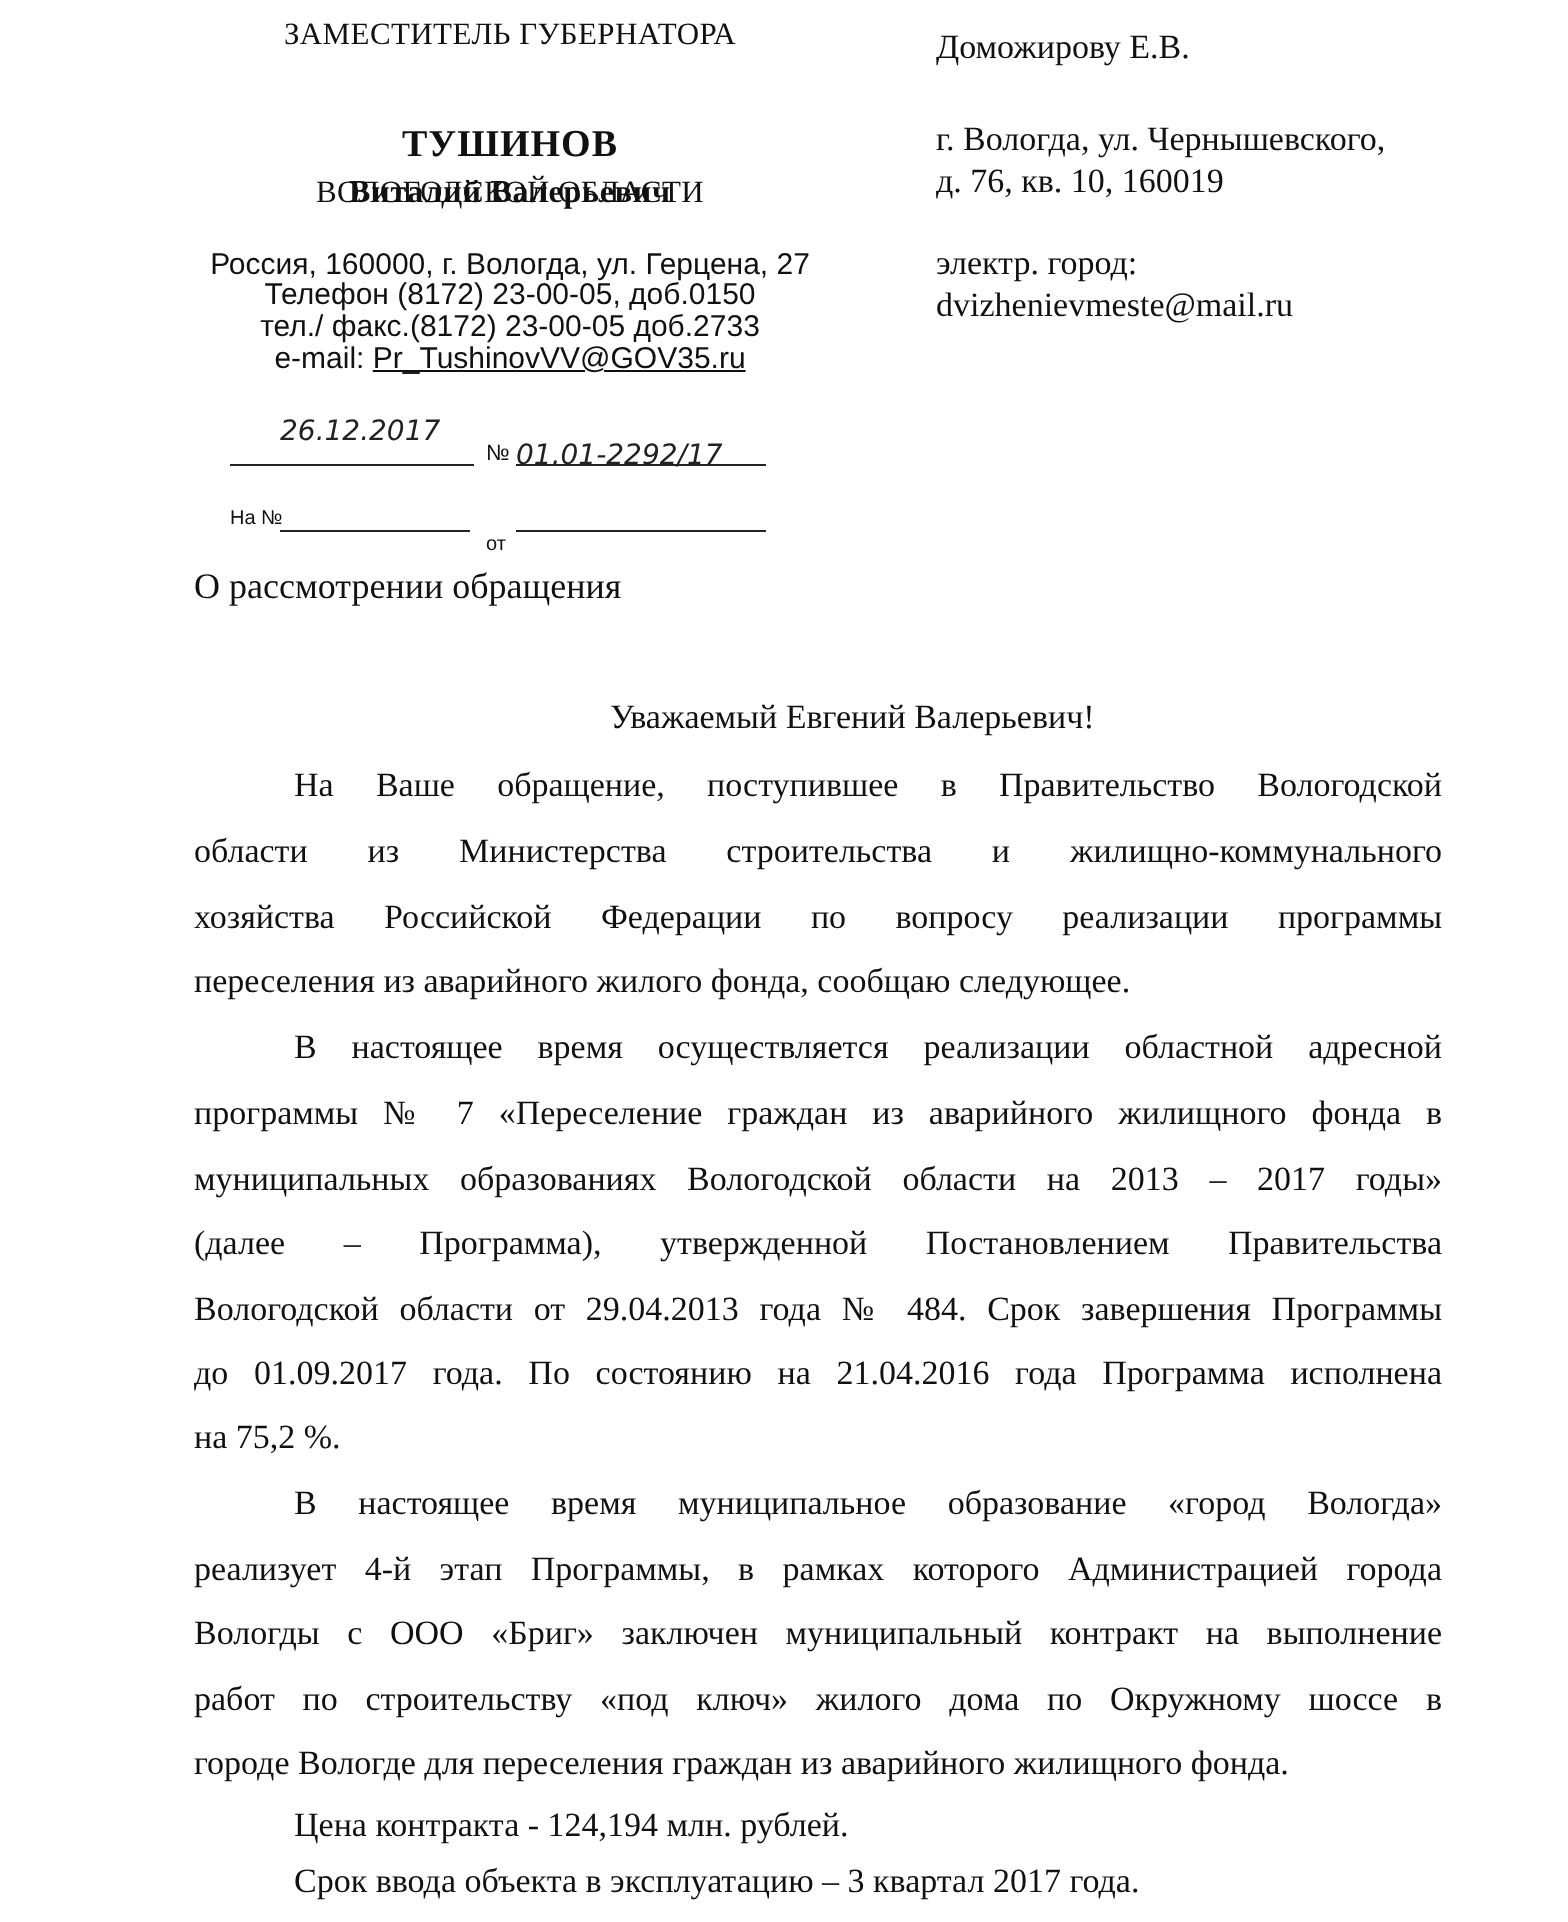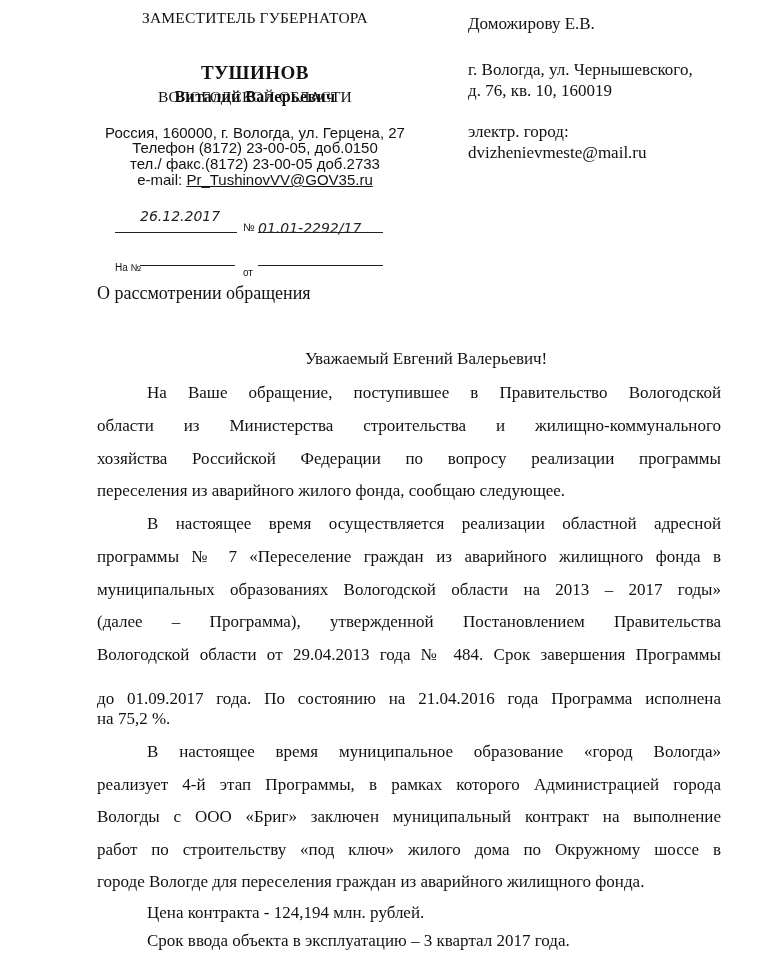--- a/index.html
+++ b/index.html
@@ -37,21 +37,21 @@
   </div>
 </div>
 
 <div>
   <div class="abs hand" style="left:140px; top:208px;">26.12.2017</div>
   <div class="line" style="left:115px; top:232px; width:122px;"></div>
   <div class="abs reg" style="left:243px; top:221px; font-size:11px;">№</div>
   <div class="abs hand" style="left:258px; top:220px;">01.01-2292/17</div>
   <div class="line" style="left:258px; top:232px; width:125px;"></div>
 
-  <div class="abs reg" style="left:115px; top:262px;">На №</div>
+  <div class="abs reg" style="left:115px; top:254px;">На №</div>
   <div class="line" style="left:140px; top:265px; width:95px;"></div>
   <div class="abs reg" style="left:243px; top:267px;">от</div>
   <div class="line" style="left:258px; top:265px; width:125px;"></div>
 </div>
 
 <div>
   <div class="abs recipient" style="top:14px;">Доможирову Е.В.</div>
   <div class="abs recipient" style="top:60px;text-align:right;">г. Вологда, ул. Чернышевского,</div>
   <div class="abs recipient" style="top:81px;">д. 76, кв. 10, 160019</div>
   <div class="abs recipient" style="top:122px;">электр. город:</div>
@@ -67,21 +67,21 @@
   <div class="abs bodytxt justify" style="top:449px;">хозяйства Российской Федерации по вопросу реализации программы</div>
   <div class="abs bodytxt" style="top:481px;">переселения из аварийного жилого фонда, сообщаю следующее.</div>
 </div>
 
 <div>
   <div class="abs bodytxt justify indent" style="top:514px;">В настоящее время осуществляется реализации областной адресной</div>
   <div class="abs bodytxt justify" style="top:547px;">программы № 7 «Переселение граждан из аварийного жилищного фонда в</div>
   <div class="abs bodytxt justify" style="top:580px;">муниципальных образованиях Вологодской области на 2013 – 2017 годы»</div>
   <div class="abs bodytxt justify" style="top:612px;">(далее – Программа), утвержденной Постановлением Правительства</div>
   <div class="abs bodytxt justify" style="top:645px;">Вологодской области от 29.04.2013 года № 484. Срок завершения Программы</div>
-  <div class="abs bodytxt justify" style="top:677px;margin-top:12px;">до 01.09.2017 года. По состоянию на 21.04.2016 года Программа исполнена</div>
+  <div class="abs bodytxt justify" style="top:677px;">до 01.09.2017 года. По состоянию на 21.04.2016 года Программа исполнена</div>
   <div class="abs bodytxt" style="top:709px;">на 75,2 %.</div>
 </div>
 
 <div>
   <div class="abs bodytxt justify indent" style="top:742px;">В настоящее время муниципальное образование «город Вологда»</div>
   <div class="abs bodytxt justify" style="top:775px;">реализует 4-й этап Программы, в рамках которого Администрацией города</div>
   <div class="abs bodytxt justify" style="top:807px;">Вологды с ООО «Бриг» заключен муниципальный контракт на выполнение</div>
   <div class="abs bodytxt justify" style="top:840px;">работ по строительству «под ключ» жилого дома по Окружному шоссе в</div>
   <div class="abs bodytxt" style="top:872px;">городе Вологде для переселения граждан из аварийного жилищного фонда.</div>
 </div>

